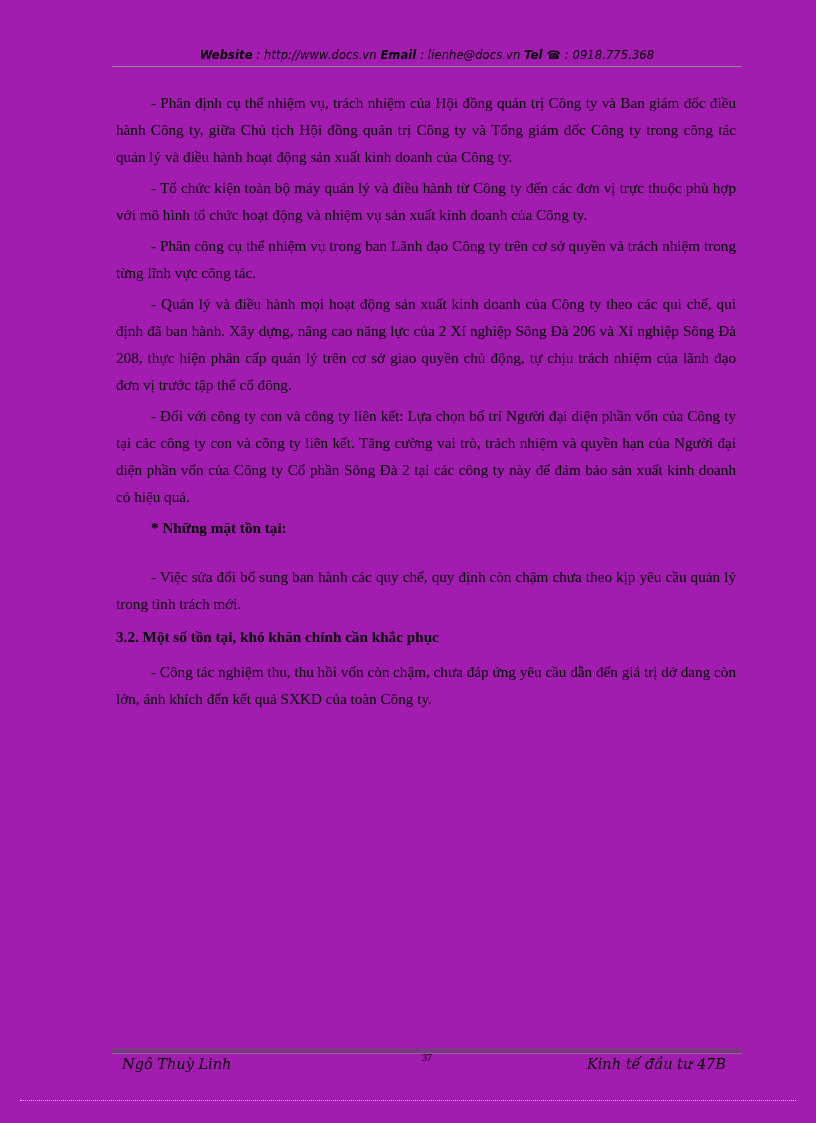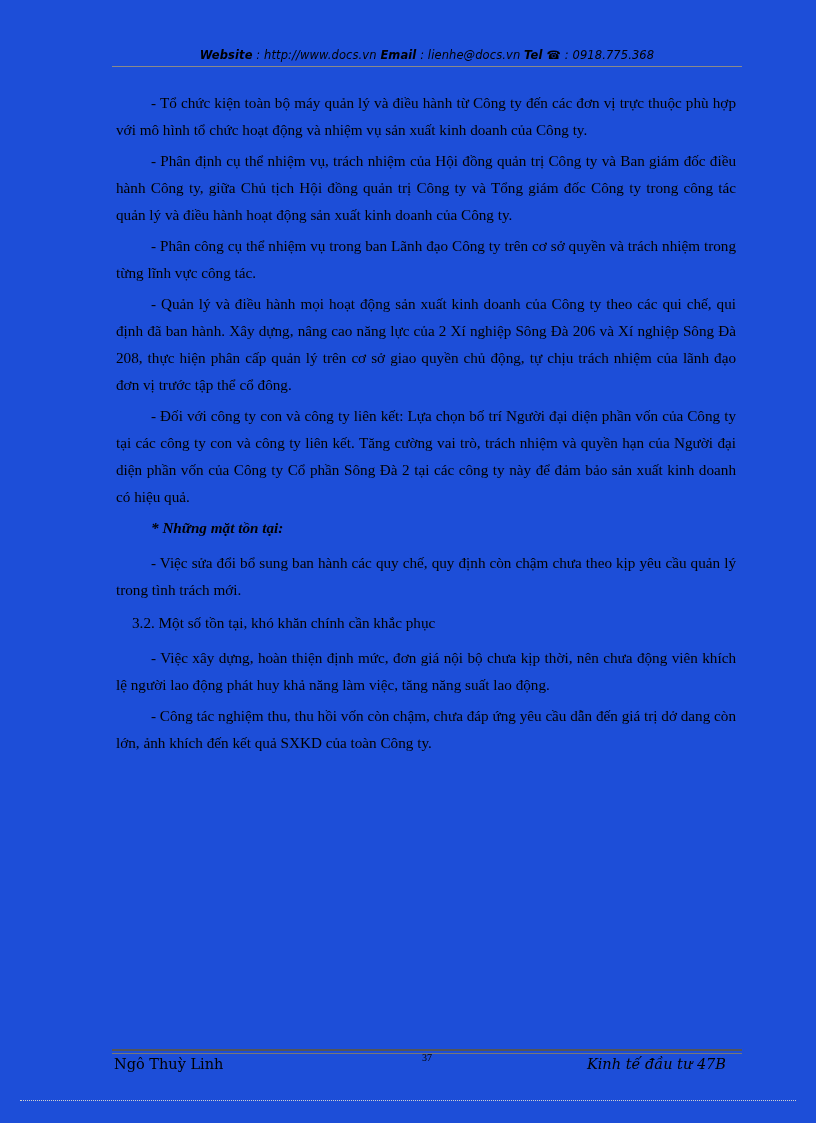--- a/index.html
+++ b/index.html
@@ -1,59 +1,58 @@
 <!DOCTYPE html>
 <html><head>
   <meta charset="utf-8">
   <style>
     html, body { margin: 0; padding: 0; background: #ffffff; }
     body { width: 816px; height: 1123px; position: relative; overflow: hidden; }
-    .page { position: absolute; left: 0; top: 0; width: 816px; height: 1123px; background: #1d4ed8; }
+    .page { position: absolute; left: 0; top: 0; width: 816px; height: 1123px; background: #a21caf; }
 
     .header { position: absolute; left: 112px; top: 48px; width: 630px; text-align: center;
       font-family: "DejaVu Sans", sans-serif; font-style: italic; font-size: 11.5px; color: #000; letter-spacing: 0.1px; }
     .header b { font-weight: bold; }
     .header-rule { position: absolute; left: 112px; top: 66px; width: 630px; height: 0; border-top: 1px solid #8a8a8a; }
 
     .body { position: absolute; left: 116px; top: 89px; width: 620px;
       font-family: "Liberation Serif", serif; font-size: 15.2px; color: #000; }
     .para { text-align: justify; text-indent: 35px; line-height: 27px; margin: 0 0 4px 0; }
-    .subhead { text-indent: 35px; font-weight: bold; font-style: italic; line-height: 27px; margin: 0 0 8px 0; }
-    .section-title { font-weight: normal; line-height: 27px; margin: 6px 0 8px 16px; }
+    .subhead { text-indent: 35px; font-weight: bold; line-height: 27px; margin: 0 0 22px 0; }
+    .section-title { font-weight: bold; line-height: 27px; margin: 6px 0 8px 0; }
 
     .footer-rule-thick { position: absolute; left: 112px; top: 1049px; width: 630px; border-top: 2px solid #555; }
     .footer-rule-thin { position: absolute; left: 112px; top: 1053px; width: 630px; border-top: 1px solid #777; }
     .footer { position: absolute; left: 112px; top: 1054px; width: 630px; height: 24px;
       font-family: "DejaVu Serif", serif; font-size: 14.5px; color: #000; }
-    .footer .author { position: absolute; left: 2px; top: 2px; }
+    .footer .author { position: absolute; left: 10px; top: 2px; font-style: italic; }
     .footer .pageno { position: absolute; left: 0; width: 630px; text-align: center; top: -2px; font-style: normal; font-family: "Liberation Serif", serif; font-size: 10px; }
     .footer .course { position: absolute; right: 16px; top: 2px; font-style: italic; }
 
     .bottom-dots { position: absolute; left: 20px; top: 1100px; width: 776px; border-top: 1px dotted #d0d0d0; }
   </style>
 </head>
 <body>
 
 <div class="page">
 
   <div class="header">
     <b>Website</b><span> : http://www.docs.vn </span><b>Email</b><span>  : lienhe@docs.vn   </span><b>Tel </b><b>☎</b><span> : 0918.775.368</span>
   </div>
   <div class="header-rule"></div>
 
   <div class="body">
+    <p class="para">- Phân định cụ thể nhiệm vụ, trách nhiệm của Hội đồng quản trị Công ty và Ban giám đốc điều hành Công ty, giữa Chủ tịch Hội đồng quản trị Công ty và Tổng giám đốc Công ty trong công tác quản lý và điều hành hoạt động sản xuất kinh doanh của Công ty.</p>
     <p class="para">- Tổ chức kiện toàn bộ máy quản lý và điều hành từ Công ty đến các đơn vị trực thuộc phù hợp với mô hình tổ chức hoạt động và nhiệm vụ sản xuất kinh doanh của Công ty.</p>
-    <p class="para">- Phân định cụ thể nhiệm vụ, trách nhiệm của Hội đồng quản trị Công ty và Ban giám đốc điều hành Công ty, giữa Chủ tịch Hội đồng quản trị Công ty và Tổng giám đốc Công ty trong công tác quản lý và điều hành hoạt động sản xuất kinh doanh của Công ty.</p>
     <p class="para">- Phân công cụ thể nhiệm vụ trong ban Lãnh đạo Công ty trên cơ sở quyền và trách nhiệm trong từng lĩnh vực công tác.</p>
     <p class="para">- Quản lý và điều hành mọi hoạt động sản xuất kinh doanh của Công ty theo các qui chế, qui định đã ban hành. Xây dựng, nâng cao năng lực của 2 Xí nghiệp Sông Đà 206 và Xí nghiệp Sông Đà 208, thực hiện phân cấp quản lý trên cơ sở giao quyền chủ động, tự chịu trách nhiệm của lãnh đạo đơn vị trước tập thể cổ đông.</p>
     <p class="para">- Đối với công ty con và công ty liên kết: Lựa chọn bố trí Người đại diện phần vốn của Công ty tại các công ty con và công ty liên kết. Tăng cường vai trò, trách nhiệm và quyền hạn của Người đại diện phần vốn của Công ty Cổ phần Sông Đà 2 tại các công ty này để đảm bảo sản xuất kinh doanh có hiệu quả.</p>
     <p class="subhead">* Những mặt tồn tại:</p>
     <p class="para">- Việc sửa đổi bổ sung ban hành các quy chế, quy định còn chậm chưa theo kịp yêu cầu quản lý trong tình trách mới.</p>
     <p class="section-title">3.2. Một số tồn tại, khó khăn chính cần khắc phục</p>
-    <p class="para">- Việc xây dựng, hoàn thiện định mức, đơn giá nội bộ chưa kịp thời, nên chưa động viên khích lệ người lao động phát huy khả năng làm việc, tăng năng suất lao động.</p>
     <p class="para">- Công tác nghiệm thu, thu hồi vốn còn chậm, chưa đáp ứng yêu cầu dẫn đến giá trị dở dang còn lớn, ảnh khích đến kết quả SXKD của toàn Công ty.</p>
   </div>
 
   <div class="footer-rule-thick"></div>
   <div class="footer-rule-thin"></div>
   <div class="footer">
     <span class="author">Ngô Thuỳ Linh</span>
     <span class="pageno">37</span>
     <span class="course">Kinh tế đầu tư 47B</span>
   </div>

